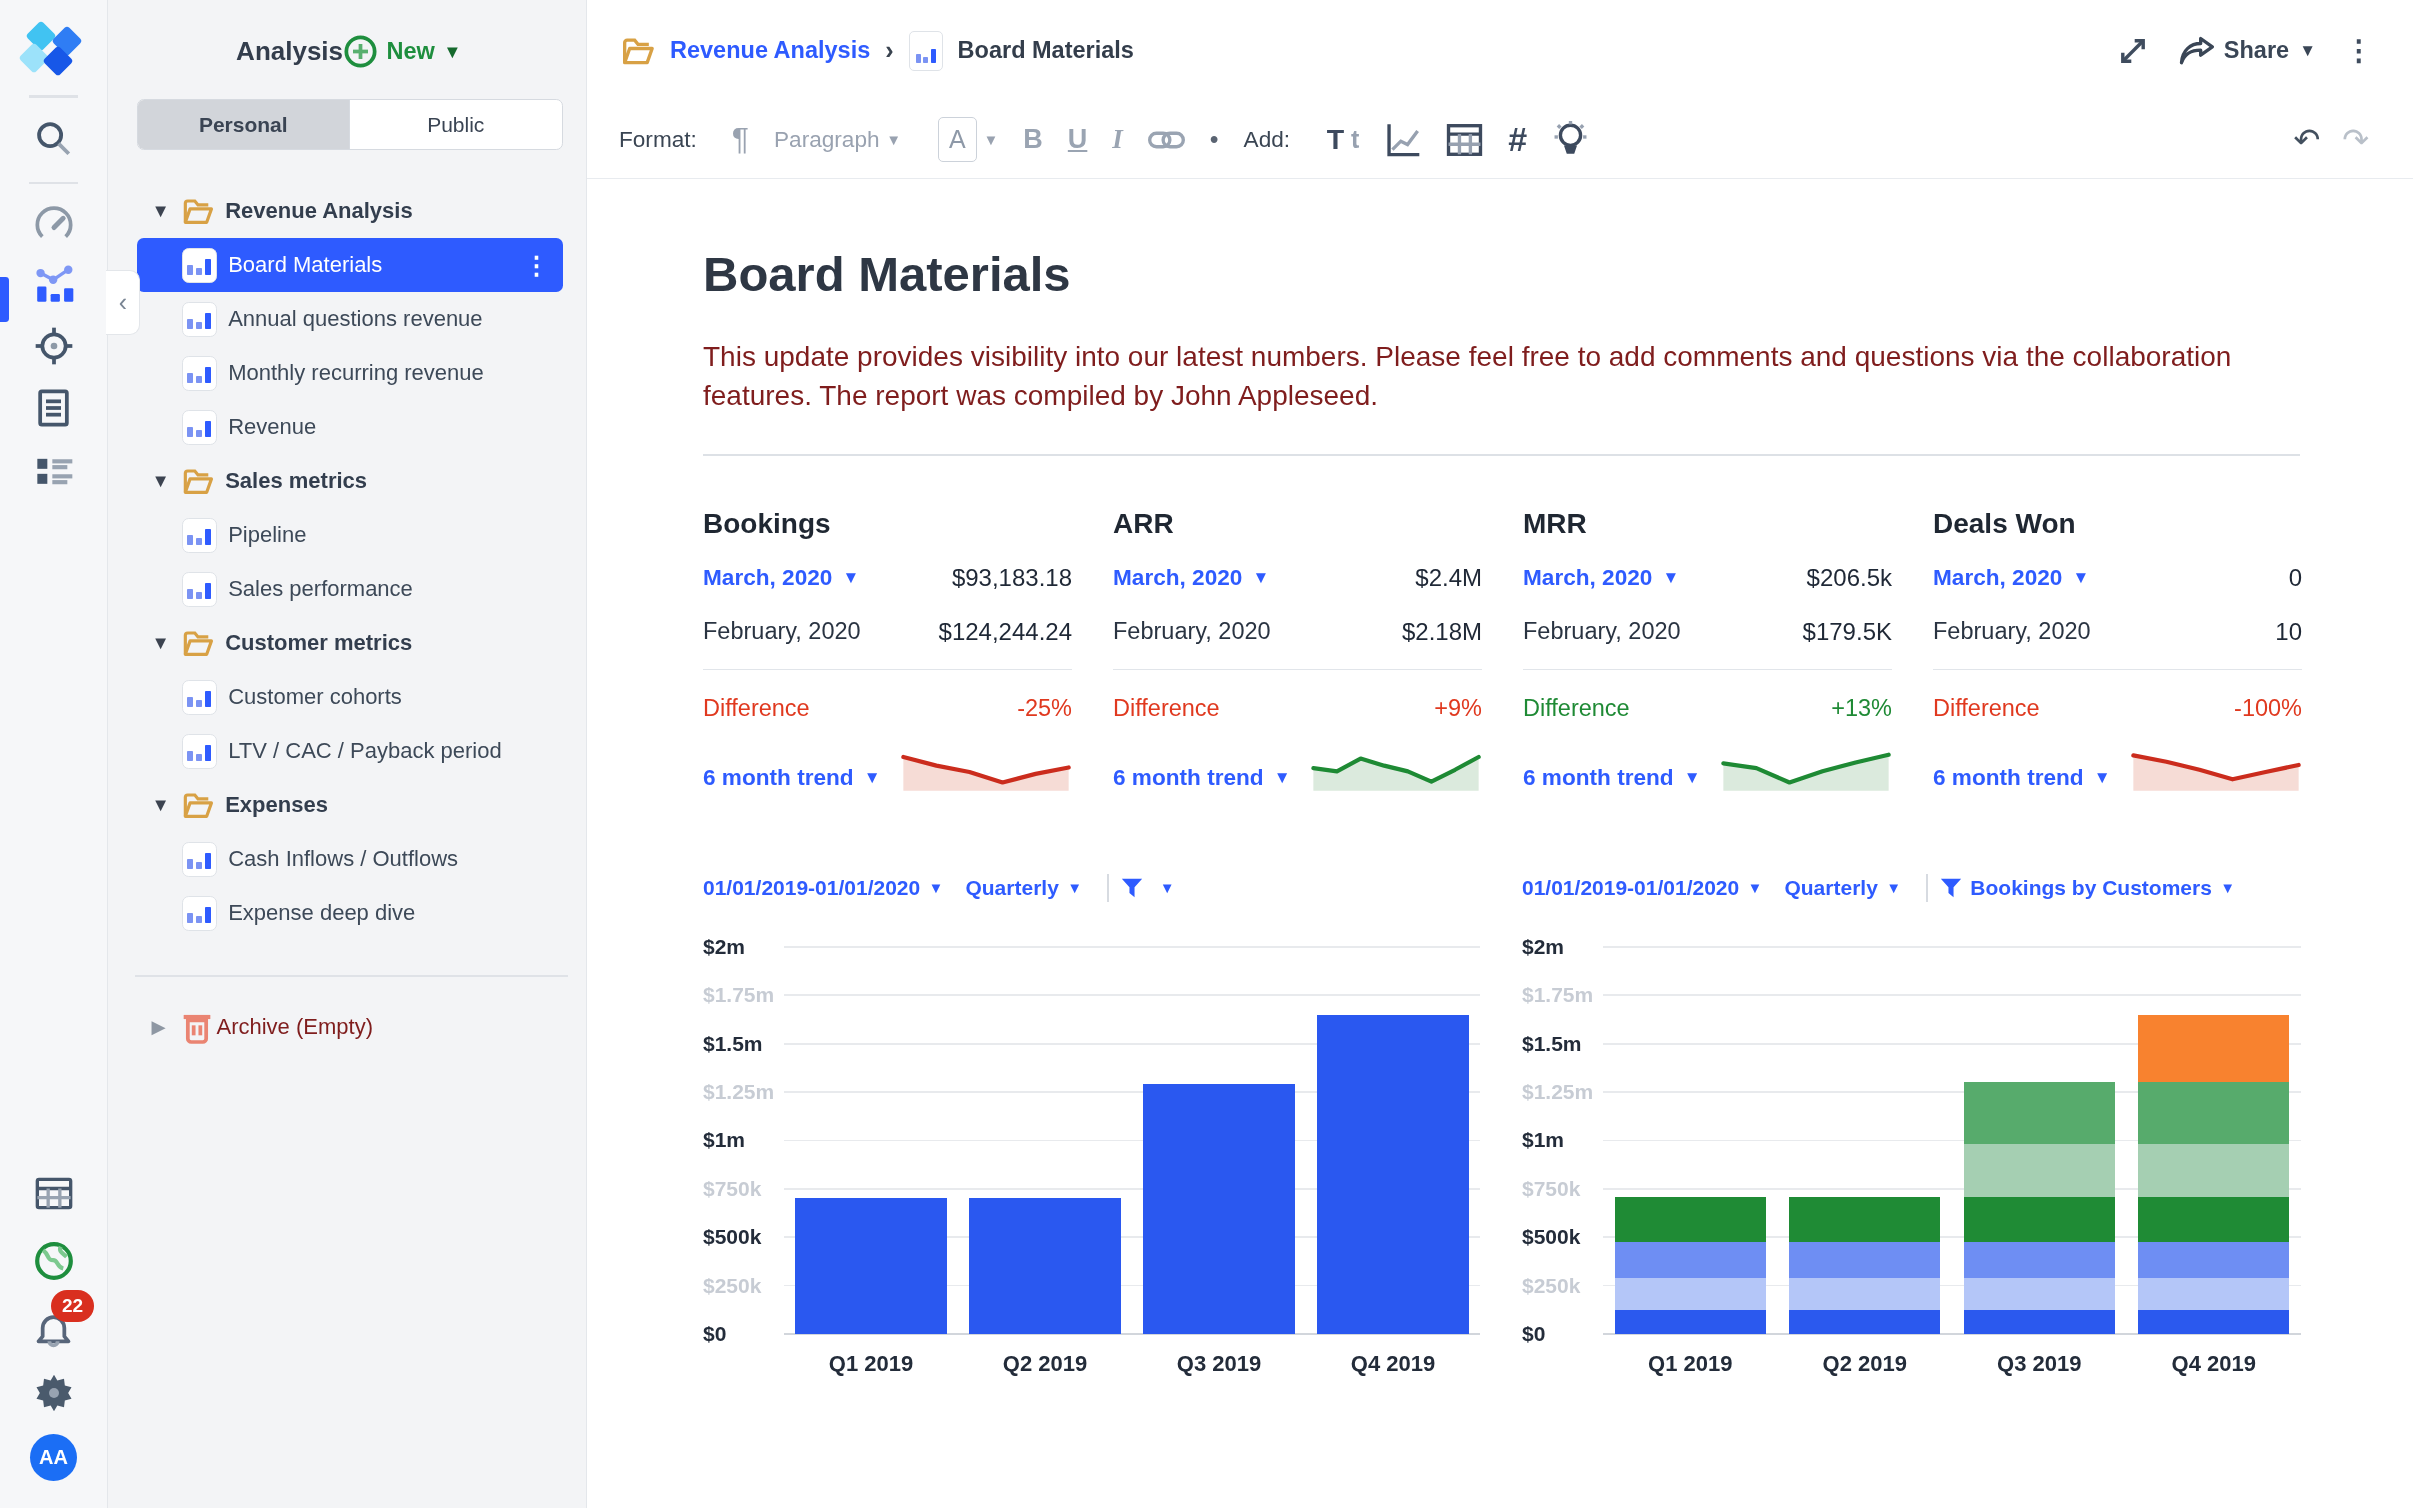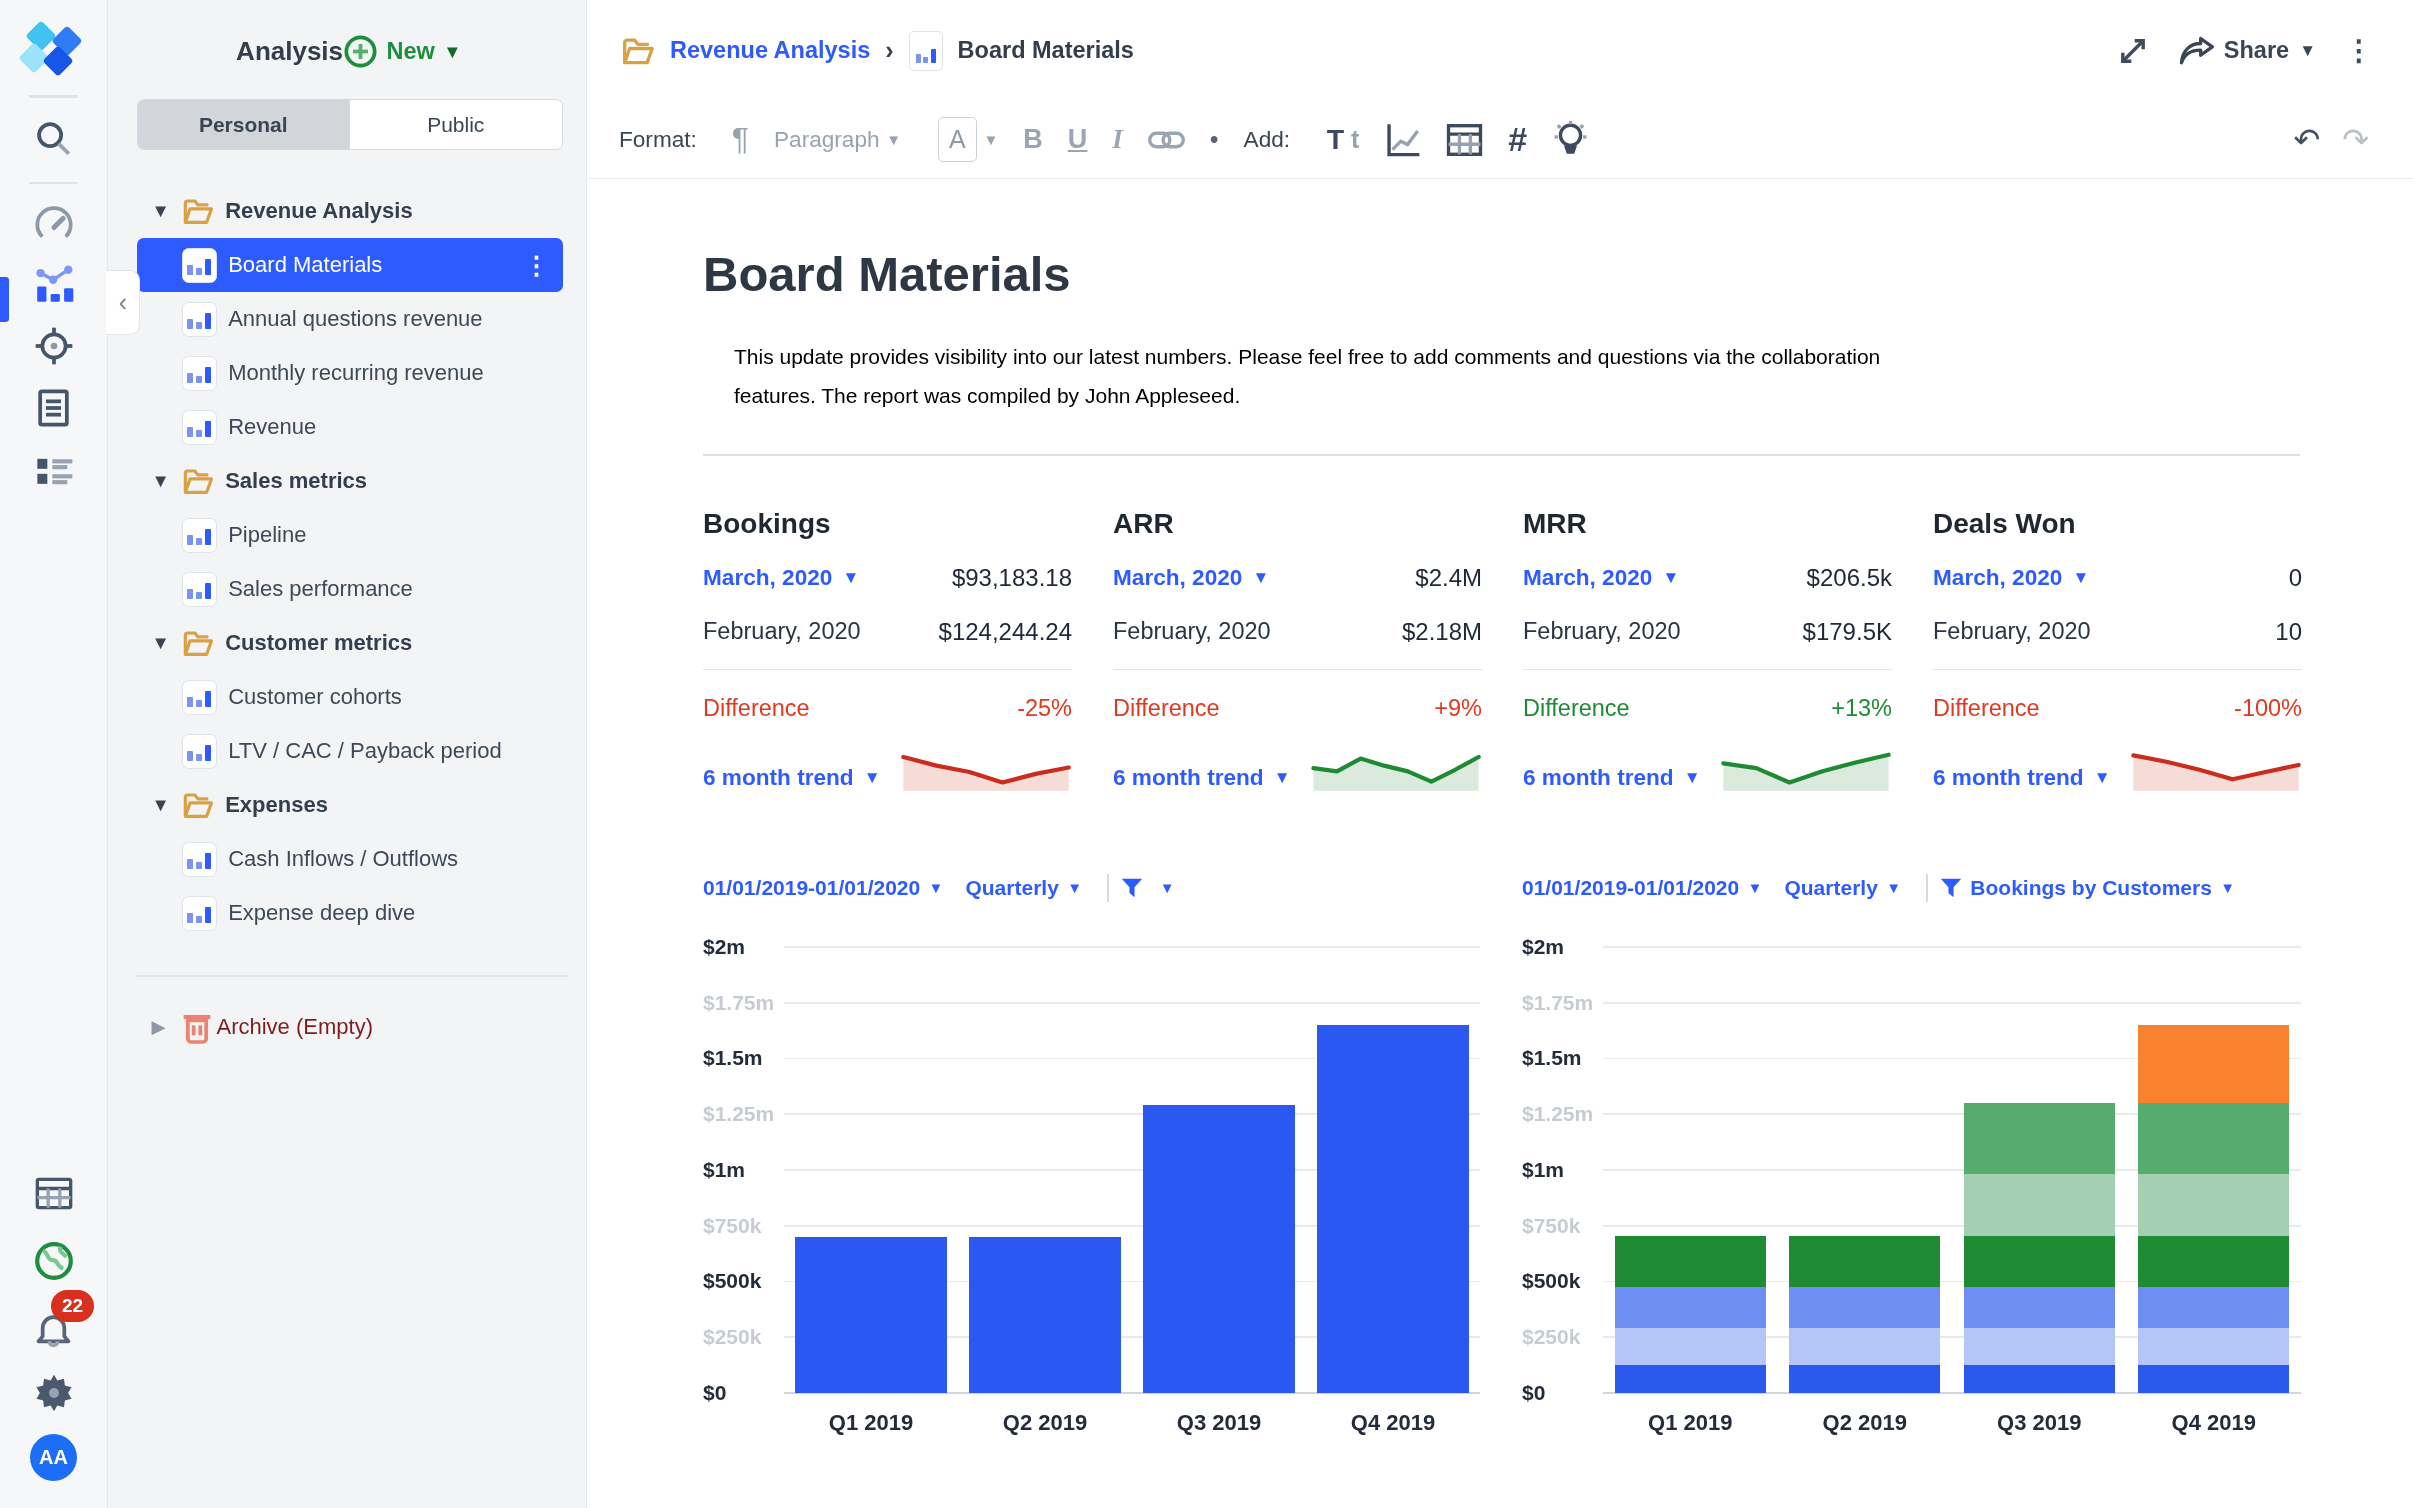--- a/index.html
+++ b/index.html
@@ -92,21 +92,21 @@
   .i-l { font-style:italic; font-family:"Liberation Serif", serif; }
   .tb-sep { color:#5a6472; font-size:25px; }
   .tt { font-size:28.5px; font-weight:bold; color:#3d4a5e; }
   .tt small { color:#97a1b0; font-size:25px; font-weight:bold; }
   .undo-grp { margin-left:auto; margin-right:44px; display:flex; gap:22px; }
   .uglyph { font-family:"DejaVu Sans", sans-serif; font-size:32px; background:none; border:none; cursor:pointer; }
   .undo { color:#43505f; } .redo { color:#b9c0c9; }
 
   .content { flex:1; overflow:hidden; padding:67px 113px 0 116px; }
   .doc-title { font-size:49px; font-weight:bold; color:#2e3744; }
-  .doc-intro { margin-top:35px; font-size:21px; color:#000000; line-height:39px;margin-left:31px; }
+  .doc-intro { margin-top:35px; font-size:28px; color:#7f1d1d; line-height:39px; }
   .doc-hr { height:1.7px; background:#dde1e6; margin-top:39px; }
 
   
   .cards { display:grid; grid-template-columns:repeat(4, 369px); gap:41px; margin-top:52px; }
   .card-title { font-size:28px; font-weight:bold; color:#1f2732; }
   .crow { display:flex; align-items:center; justify-content:space-between; margin-top:23.5px; height:30px; }
   .blue-dd { color:#2e5bff; font-weight:bold; font-size:22.6px; display:flex; align-items:center; gap:10px; }
   .blue-dd .caret { font-size:17px; }
   .plabel { font-size:23.5px; color:#2a3442; }
   .cval { font-size:24px; color:#1f2836; }
@@ -116,21 +116,21 @@
   .diff-row span { font-size:23.5px; }
   .trend-row { margin-top:20px; height:47px; align-items:flex-end; }
 
   
   .charts { display:grid; grid-template-columns:777px 779px; gap:42px; margin-top:60px; }
   .chart-title { font-size:26px; font-weight:bold; color:#1f2732; }
   .chart-controls { display:flex; align-items:center; gap:22px; margin-top:22px; height:30px; }
   .ctrl { color:#2e5bff; font-weight:bold; font-size:21px; display:flex; align-items:center; gap:8.4px; cursor:pointer; }
   .ctrl .caret { font-size:15px; }
   .vline { width:1.7px; height:28.5px; background:#d7dbe1; margin:0 3.4px; }
-  .plot { position:relative; margin-left:81px; height:446px; margin-top:44px; }
+  .plot { position:relative; margin-left:81px; height:387px; margin-top:44px; }
   .gridline { position:absolute; left:0; right:0; height:1.7px; background:#e8eaed; }
   .gridline.base { background:#d2d6dc; }
   .ylabel { position:absolute; left:-81px; width:74px; font-size:21px; font-weight:bold; color:#c7ccd4; transform:translateY(-11.7px); }
   .ylabel.major { color:#232c3a; }
   .bar, .seg { position:absolute; }
   .xlabels { display:flex; margin-left:81px; margin-top:17px; }
   .xlabels span { flex:1; text-align:center; font-size:22px; font-weight:bold; color:#232c3a; }
   .filter-funnel { flex-shrink:0; }
 </style>
 </head>

